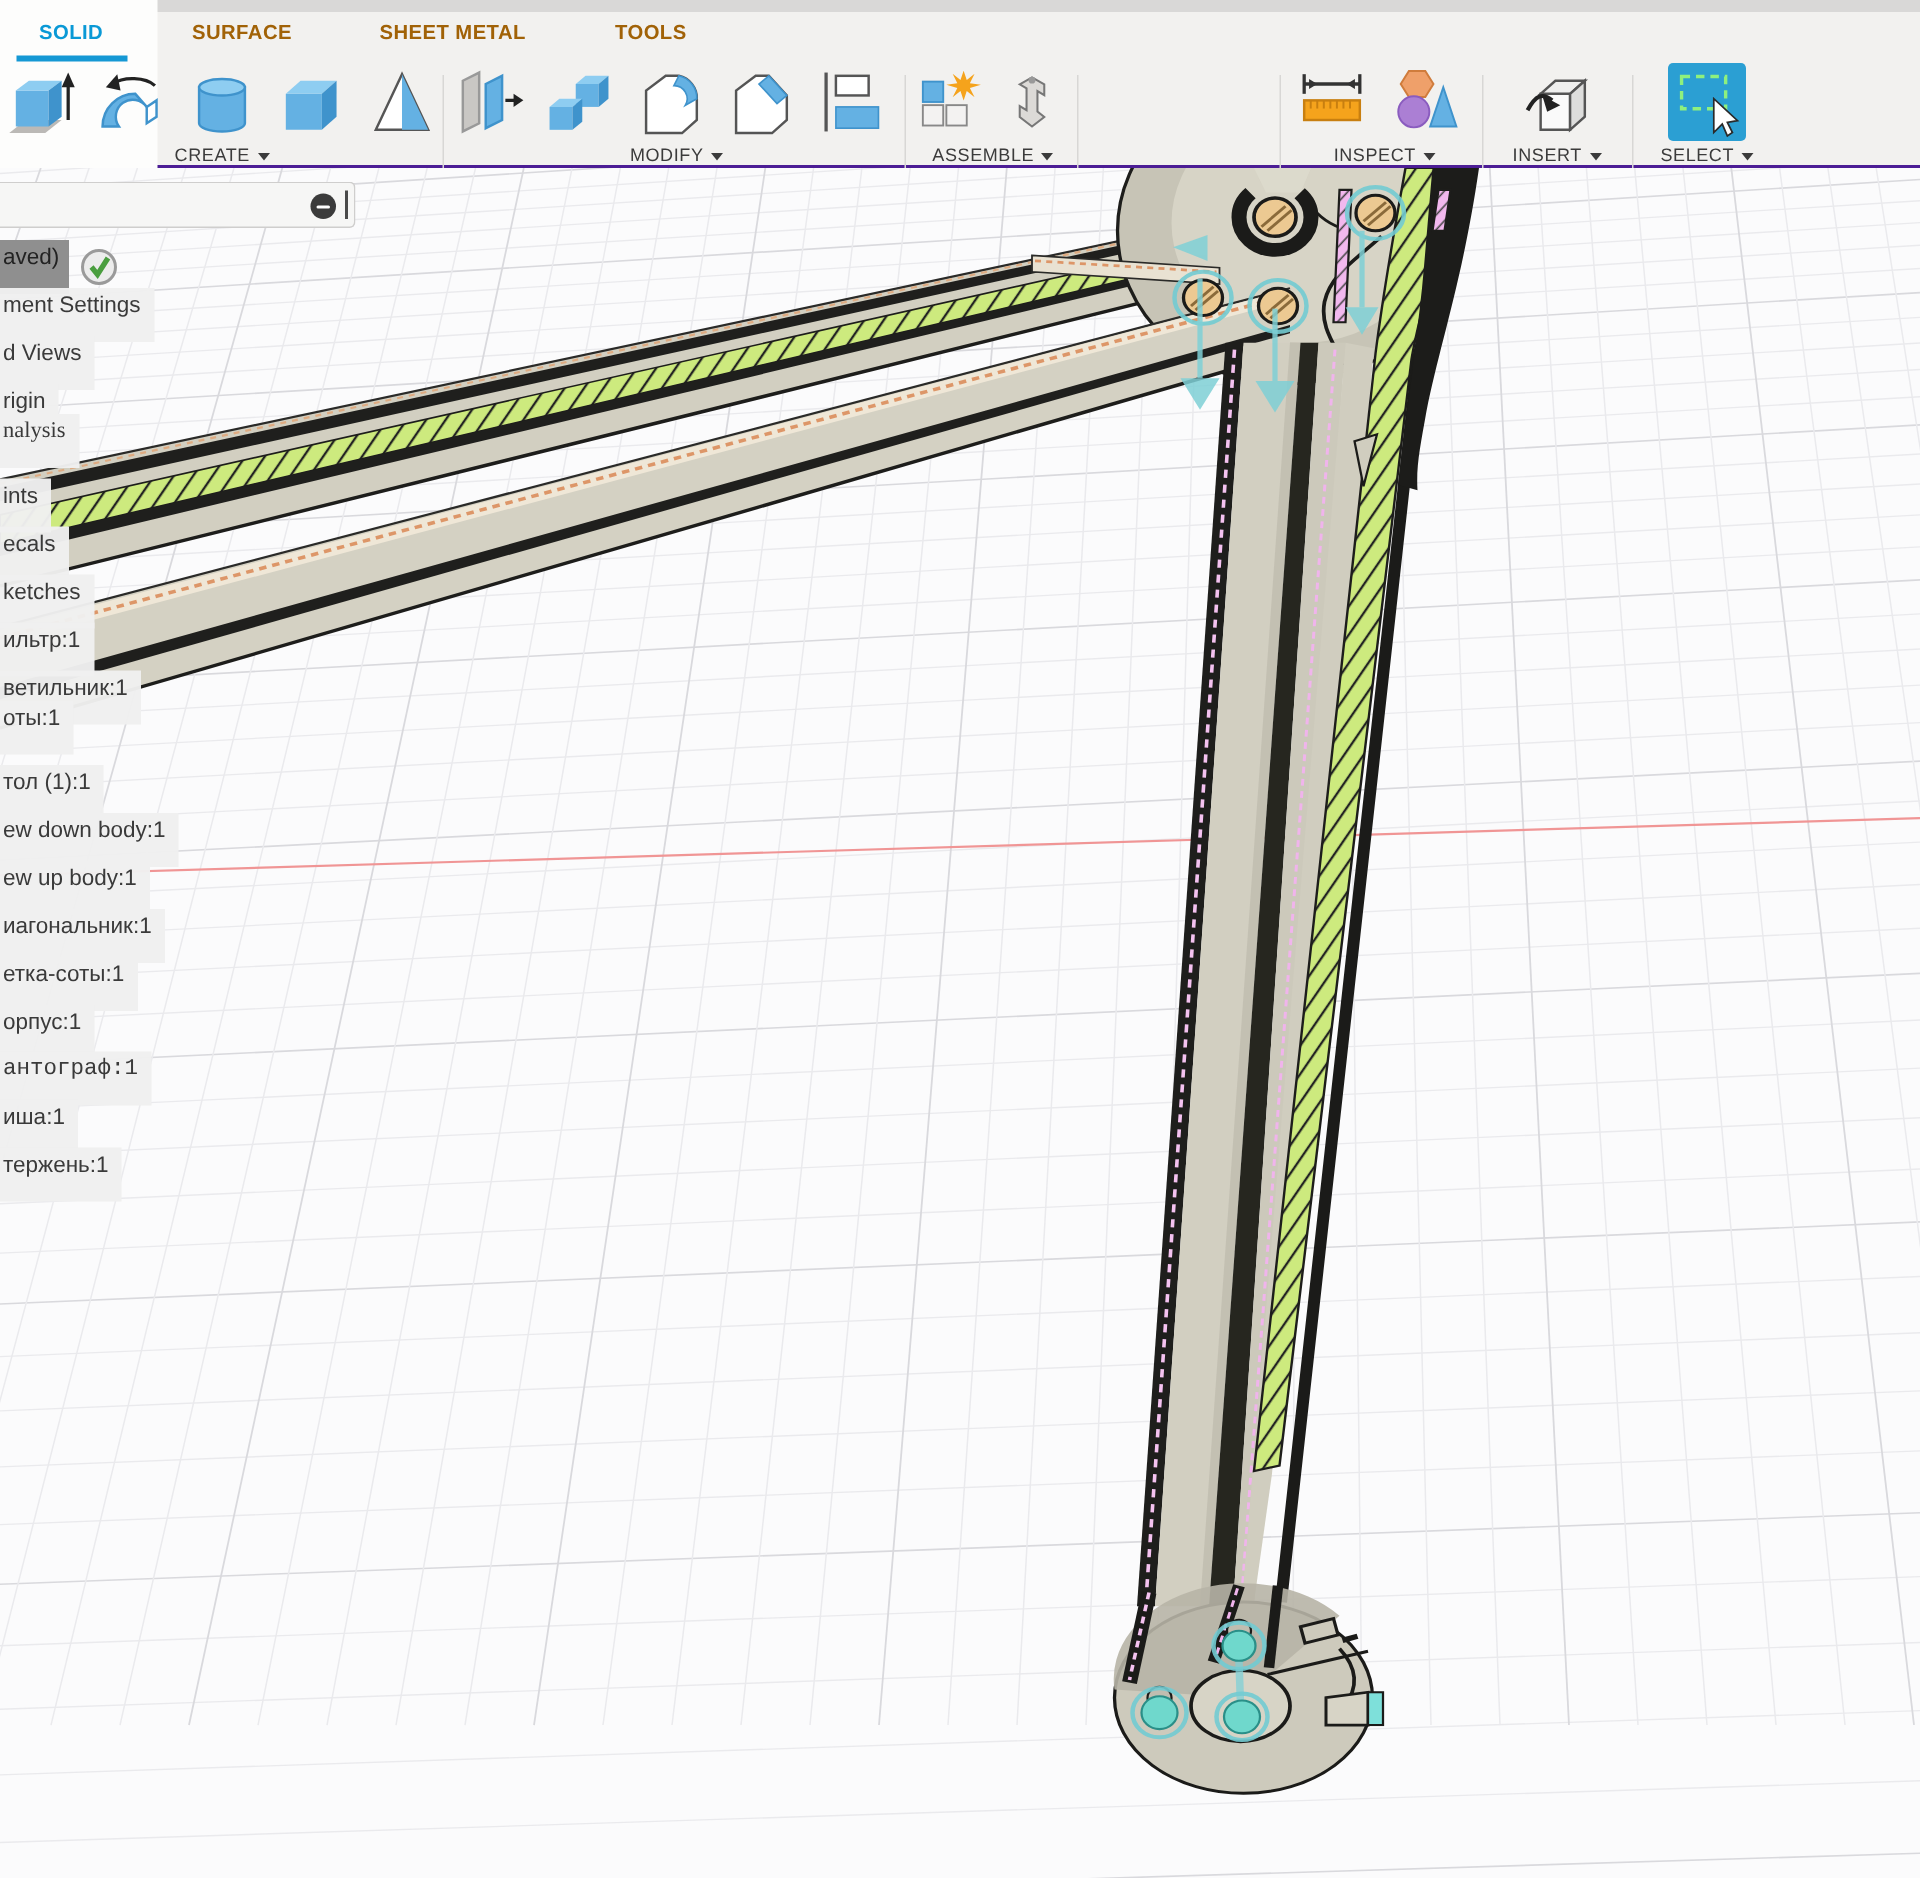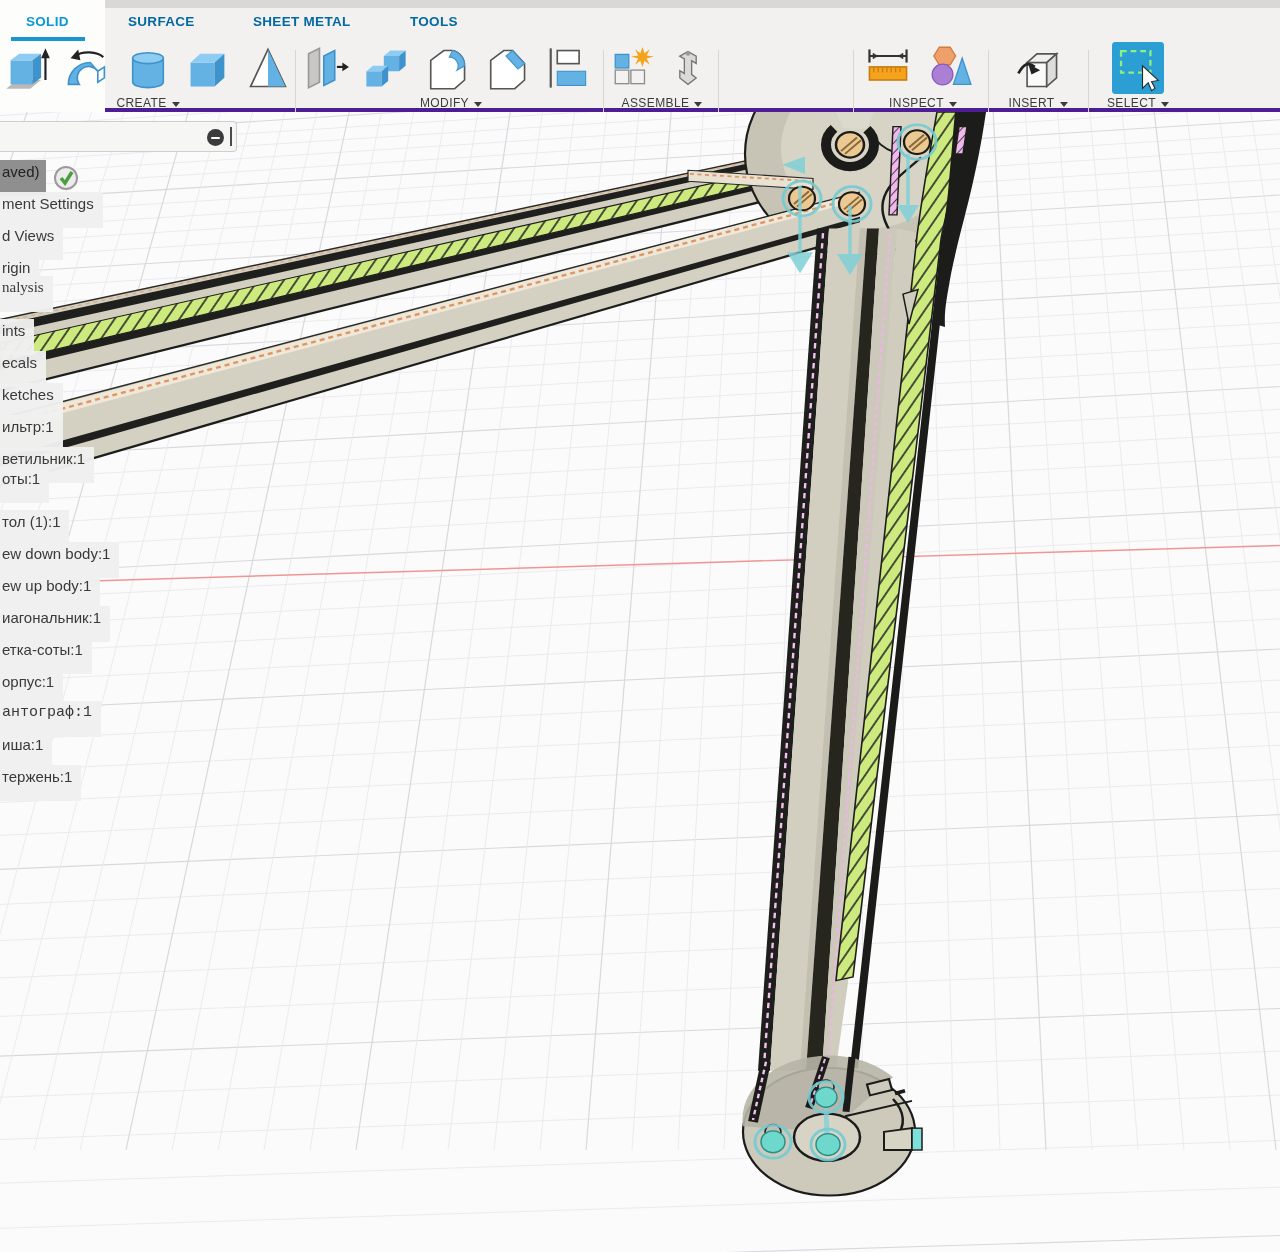--- a/index.html
+++ b/index.html
@@ -2,25 +2,25 @@
 <html><head>
 <meta charset="utf-8">
 <style>
   * { margin:0; padding:0; box-sizing:border-box; }
   html,body { width:1280px; height:1252px; overflow:hidden;
     font-family:"Liberation Sans", sans-serif; background:#fbfbfc; }
 
   
   .topstrip { position:absolute; left:0; top:0; width:1280px; height:8px; background:#d9d8d7; }
   .ribbon { position:absolute; left:0; top:8px; width:1280px; height:104px;
-    background:#f2f1ef; border-bottom:4px solid #4c1d95; }
+    background:#f2f1ef; border-bottom:2px solid #4c1d95; }
   .activetab-bg { position:absolute; left:0; top:-8px; width:105px; height:112px;
     background:#fdfdfc; }
   .tab { position:absolute; top:6px; height:22px; font-size:13.5px; font-weight:700;
-    color:#0369a1; letter-spacing:.3px; cursor:default; }
+    color:#a16207; letter-spacing:.3px; cursor:default; }
   .tab.active { color:#0a99d6; }
   .tab-underline { position:absolute; left:11px; top:29px; width:74px; height:4px;
     background:#1598d4; }
   .tgroup { position:absolute; top:32px; height:72px; }
   .ticons { display:flex; align-items:flex-start; gap:12px; height:54px; padding-top:2px; }
   .ticons svg { flex:0 0 auto; }
   .tlabel { text-align:center; font-size:12px; color:#3b3b3b; margin-top:2px;
     letter-spacing:.4px; font-weight:400; white-space:nowrap; }
   .caret { display:inline-block; width:0; height:0; border-left:4px solid transparent;
     border-right:4px solid transparent; border-top:5px solid #3b3b3b; margin-left:5px; }

